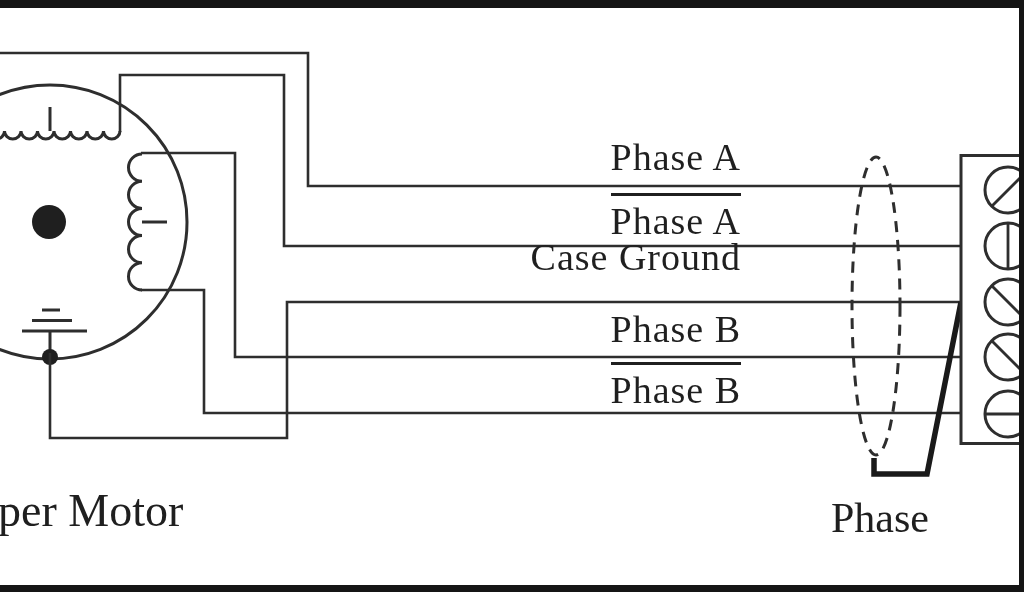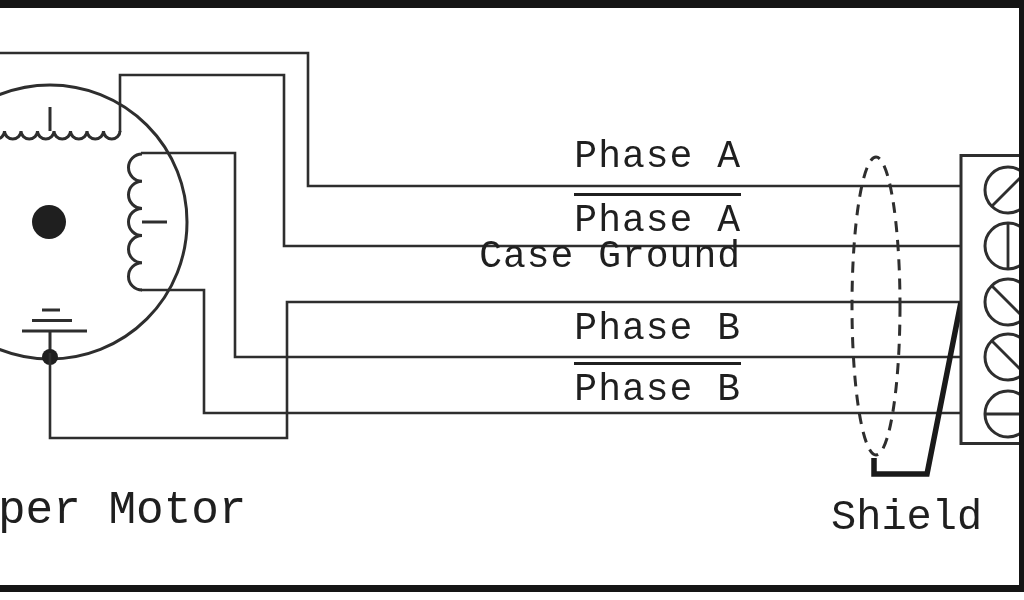--- a/index.html
+++ b/index.html
@@ -6,21 +6,21 @@
     --ink:#1f1f1f;
     --line:#2e2e2e;
     --bg:#ffffff;
   }
   html,body{margin:0;padding:0;background:#888;}
   .canvas{
     position:relative;
     width:1024px;height:600px;
     background:var(--bg);
     overflow:hidden;
-    font-family:Liberation Mono, monospace;
+    font-family:Liberation Serif, serif;
   }
   .diagram-svg{position:absolute;left:0;top:0;}
   .ln{stroke:var(--line);fill:none;stroke-width:3;}
   .wire{stroke:var(--line);fill:none;stroke-width:2.6;}
   .thick{stroke:#1a1a1a;fill:none;stroke-width:5.5;stroke-linejoin:miter;}
   .dashed{stroke:var(--line);fill:none;stroke-width:3;stroke-dasharray:11 8;}
   .solid-dot{fill:var(--ink);stroke:none;}
   .term{stroke:var(--line);fill:var(--bg);stroke-width:3;}
   .slot{stroke:var(--line);stroke-width:2.8;}
 
@@ -118,18 +118,18 @@
   <div class="wire-label overlined" style="top:193px">Phase A</div>
 
   <div class="wire-label" style="top:238px">Case Ground</div>
 
   <div class="wire-label" style="top:310px">Phase B</div>
 
   <div class="wire-label overlined" style="top:362px">Phase B</div>
 
   <div class="motor-label">per Motor</div>
 
-  <div class="shield-label">Shield</div>
+  <div class="shield-label">Phase</div>
 
   <div class="border-top"></div>
   <div class="border-bottom"></div>
   <div class="border-right"></div>
 </div>
 
 </body></html>

